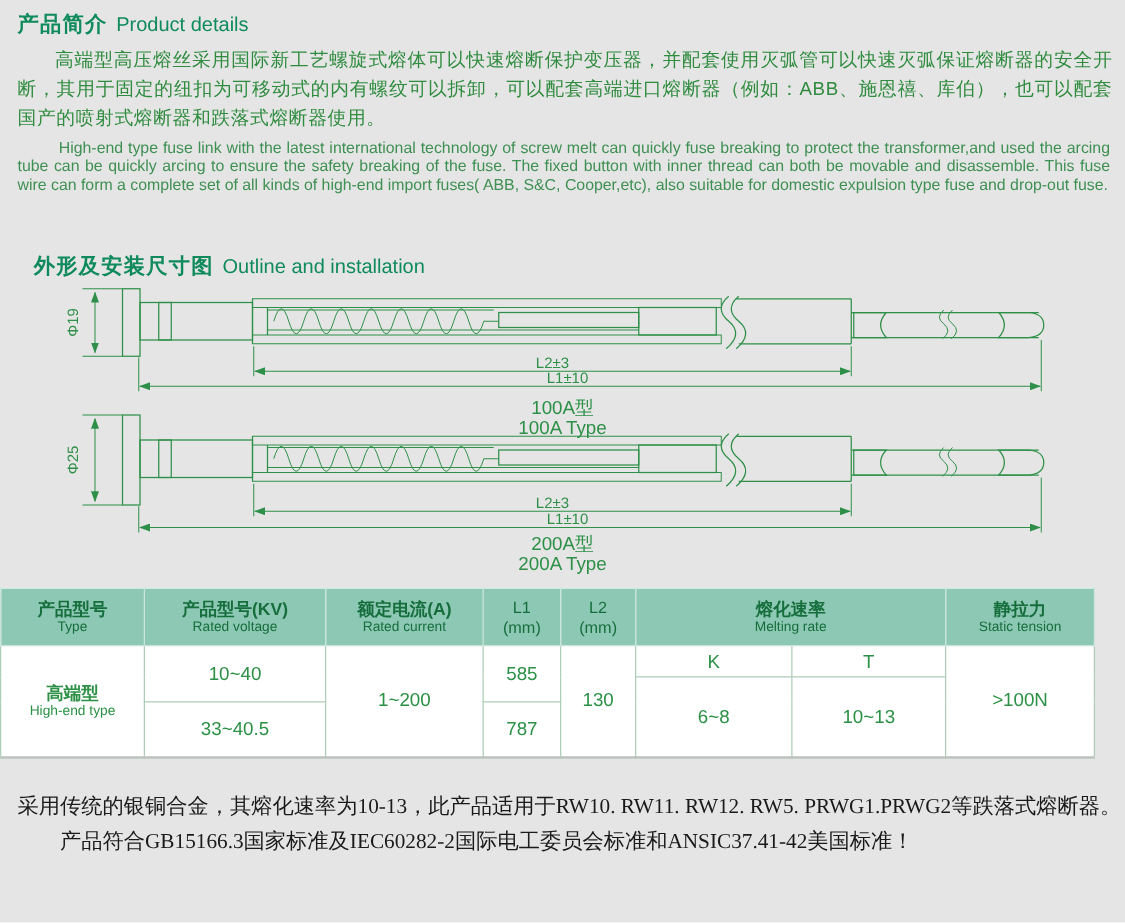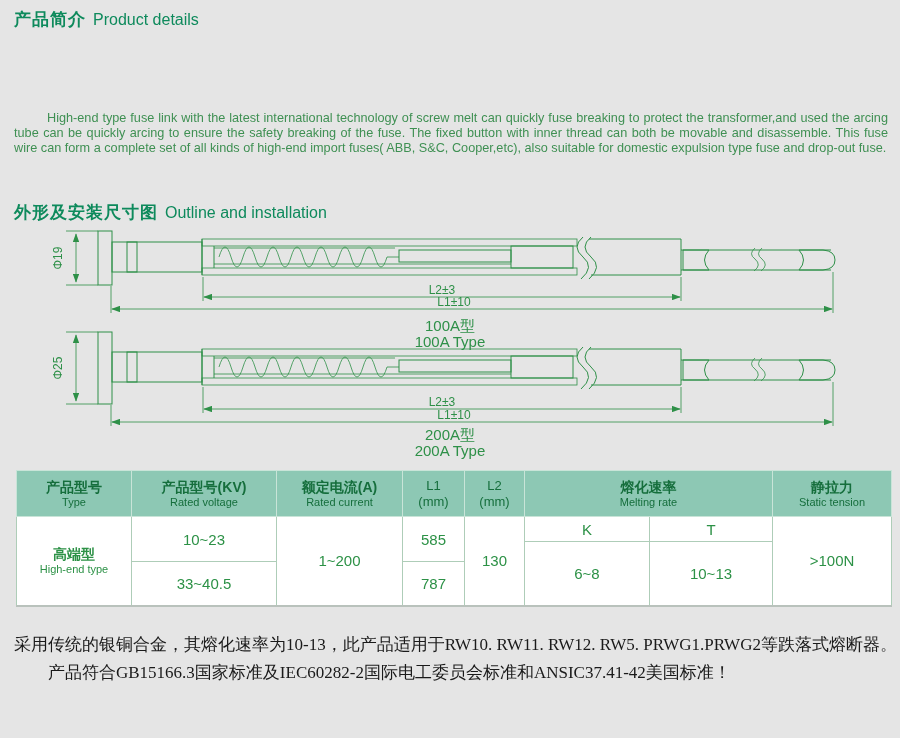--- a/index.html
+++ b/index.html
@@ -66,23 +66,24 @@
       </marker>
       <marker id="arrL" markerWidth="11" markerHeight="8" refX="1" refY="4" orient="auto">
         <path d="M11 0 L0 4 L11 8 z" fill="#2e9048"></path>
       </marker>
     </defs>
   </svg>
 
   <div class="abs sec-title" style="left:14px;top:8px;">
     <span class="zh">产品简介</span><span class="en">Product details</span>
   </div>
+  <div class="abs para-zh" style="left:14px;top:37px;">高端型高压熔丝采用国际新工艺螺旋式熔体可以快速熔断保护变压器，并配套使用灭弧管可以快速灭弧保证熔断器的安全开断，其用于固定的纽扣为可移动式的内有螺纹可以拆卸，可以配套高端进口熔断器（例如：ABB、施恩禧、库伯），也可以配套国产的喷射式熔断器和跌落式熔断器使用。</div>
   <div class="abs para-en" style="left:14px;top:111px;">High-end type fuse link with the latest international technology of screw melt can quickly fuse breaking to protect the transformer,and used the arcing tube can be quickly arcing to ensure the safety breaking of the fuse. The fixed button with inner thread can both be movable and disassemble. This fuse wire can form a complete set of all kinds of high-end import fuses( ABB, S&amp;C, Cooper,etc), also suitable for domestic expulsion type fuse and drop-out fuse.</div>
 
-  <div class="abs sec-title" style="left:14px;top:201px;">
+  <div class="abs sec-title" style="left:27px;top:201px;">
     <span class="zh">外形及安装尺寸图</span><span class="en">Outline and installation</span>
   </div>
 
   <svg class="abs" style="left:14px;top:227px;" width="880" height="124" viewBox="0 0 880 124">
     <g>
       <line class="dwthin" x1="52" y1="4" x2="84" y2="4"></line>
       <line class="dwthin" x1="52" y1="58" x2="84" y2="58"></line>
       <line class="dwthin" x1="62" y1="7" x2="62" y2="55" marker-start="url(#arrL)" marker-end="url(#arrR)"></line>
       <text class="dwtxt" x="48" y="31" text-anchor="middle" transform="rotate(-90 48 31)">Φ19</text>
     </g>
@@ -171,21 +172,21 @@
       <line class="dwthin" x1="97" y1="78" x2="97" y2="99"></line>
       <line class="dwthin" x1="819" y1="55" x2="819" y2="99"></line>
       <line class="dwthin" x1="98" y1="95" x2="818" y2="95" marker-start="url(#arrL)" marker-end="url(#arrR)"></line>
       <text class="dwtxt" x="440" y="92" text-anchor="middle">L1±10</text>
     </g>
     <text class="dwtype" x="436" y="113" text-anchor="middle">200A型</text>
     <text class="dwtype" x="436" y="129" text-anchor="middle">200A Type</text>
   </svg>
 
 
-  <table class="params abs" style="left:16px;top:470px;">
+  <table class="params abs" style="left:0;top:470px;">
     <colgroup>
       <col style="width:115px">
         <col style="width:145px">
         <col style="width:126px">
         <col style="width:62px">
       <col style="width:60px">
         <col style="width:125px">
         <col style="width:123px">
         <col style="width:119px">
     </colgroup>
@@ -218,21 +219,21 @@
       <th>
         <div class="h-zh">静拉力</div>
         <div class="h-en">Static tension</div>
       </th>
     </tr>
     <tr style="height:25px">
       <td rowspan="3">
         <div class="t-zh">高端型</div>
         <div class="t-en">High-end type</div>
       </td>
-      <td rowspan="2">10~23</td>
+      <td rowspan="2">10~40</td>
       <td rowspan="3">1~200</td>
       <td rowspan="2">585</td>
       <td rowspan="3">130</td>
       <td class="lg">K</td>
       <td class="lg">T</td>
       <td rowspan="3">&gt;100N</td>
     </tr>
     <tr style="height:20px">
       <td rowspan="2" class="lg">6~8</td>
       <td rowspan="2" class="lg">10~13</td>

